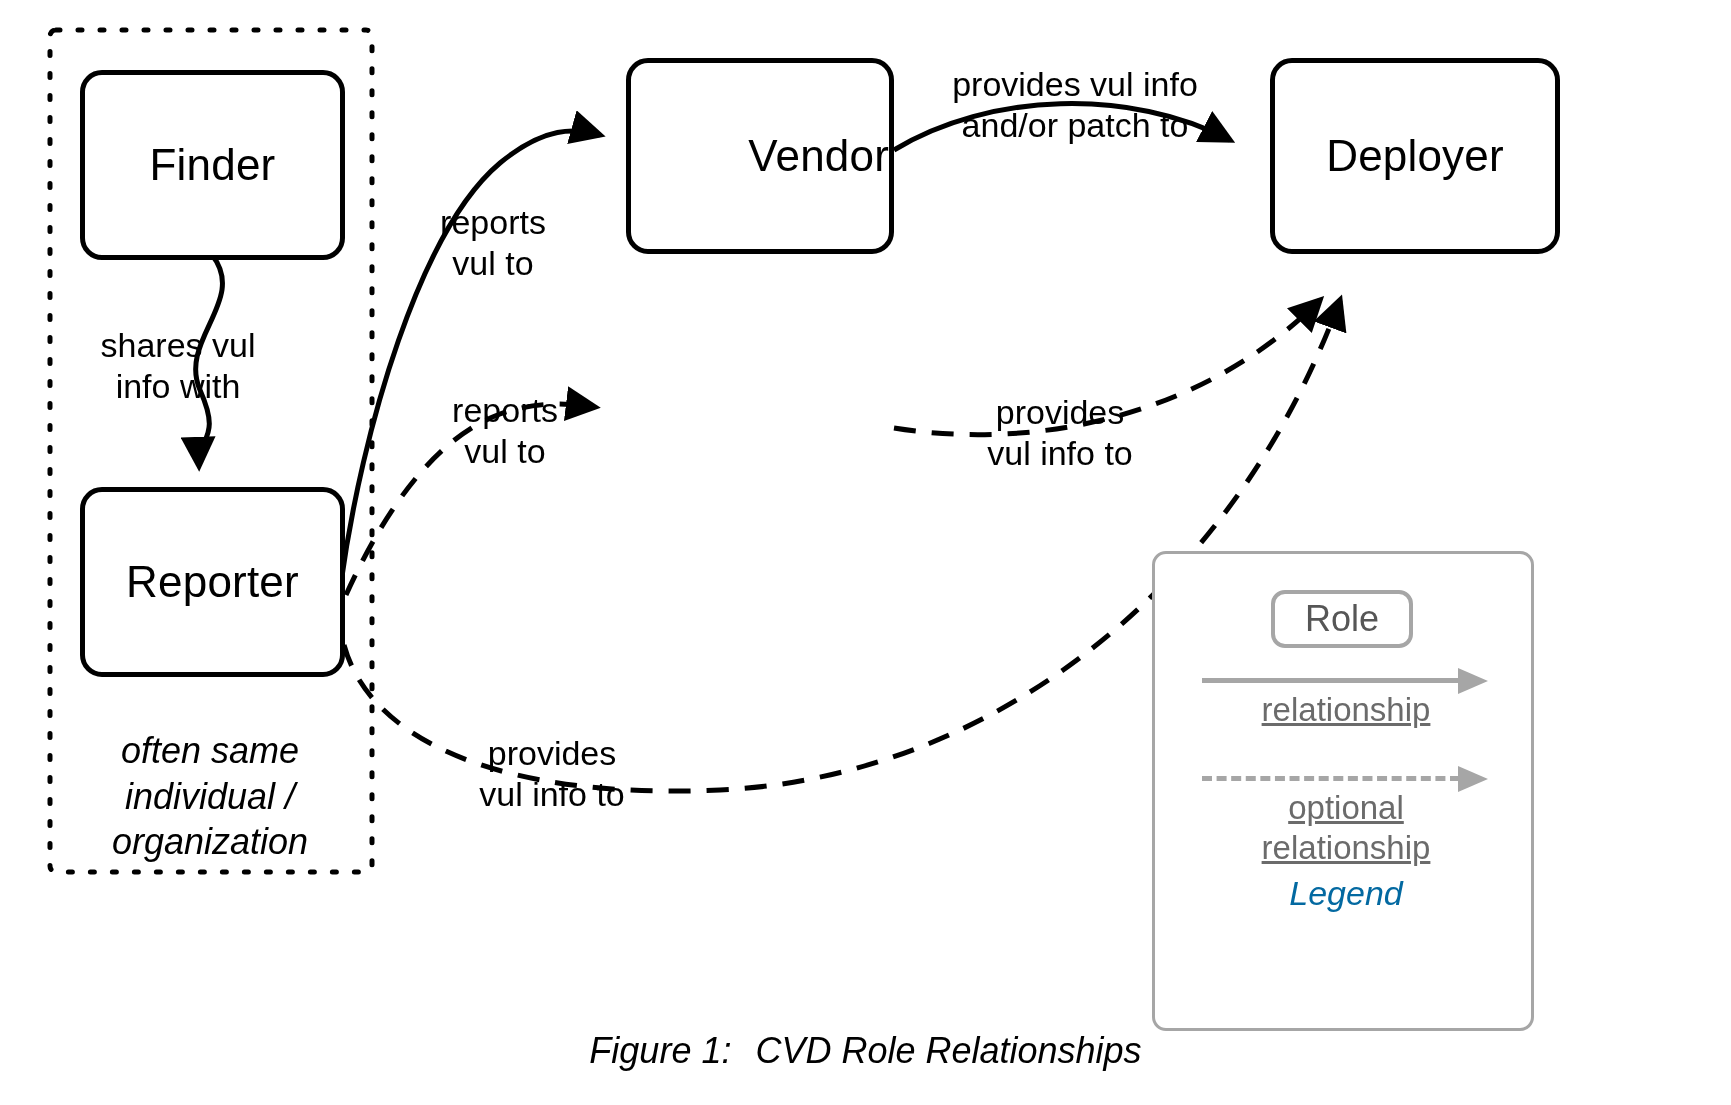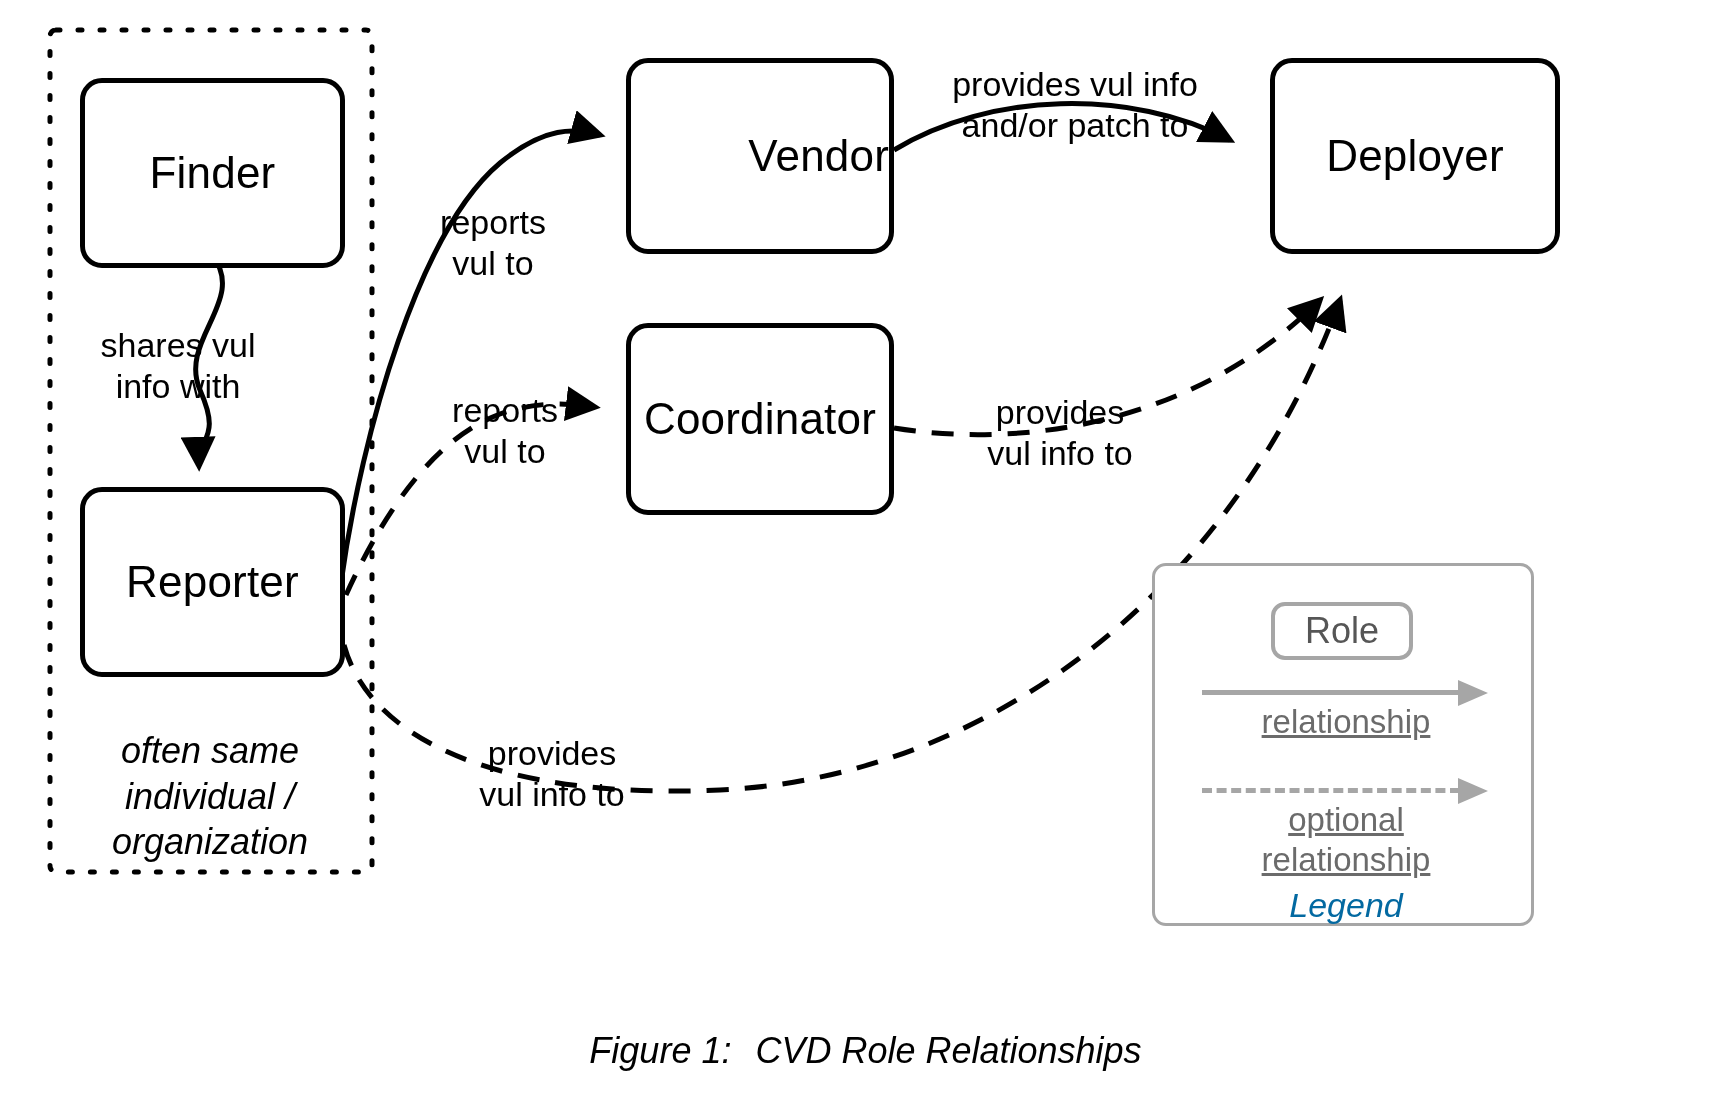--- a/index.html
+++ b/index.html
@@ -40,21 +40,21 @@
     align-items: center;
     justify-content: center;
   }
   .role-box .role-label {
     font-size: 44px;
     line-height: 1.05;
     color: #000000;
     letter-spacing: 0.2px;
     white-space: nowrap;
   }
-  #role-finder   { left: 80px;   top: 78px;  width: 265px; height: 190px; }
+  #role-finder   { left: 80px;   top: 70px;  width: 265px; height: 190px; }
   #role-reporter { left: 80px;   top: 487px; width: 265px; height: 190px; }
   #role-vendor   { left: 626px;  top: 58px;  width: 268px; height: 196px; justify-content: flex-end; }
   #role-coordinator { left: 626px; top: 323px; width: 268px; height: 192px; }
   #role-deployer { left: 1270px; top: 58px;  width: 290px; height: 196px; }
 
   
   .edge-label {
     position: absolute;
     font-size: 34px;
     line-height: 1.22;
@@ -83,26 +83,25 @@
     color: #000000;
     white-space: pre-line;
   }
 
   
   #legend-box {
     position: absolute;
     left: 1152px;
     top: 551px;
     width: 382px;
-    height: 363px;
+    height: 480px;
     box-sizing: border-box;
     border: 3px solid #a6a6a6;
     border-radius: 14px;
     background: #ffffff;
-    margin-top: 12px;
   }
   #legend-role-chip {
     position: absolute;
     left: 116px;
     top: 36px;
     width: 142px;
     height: 58px;
     box-sizing: border-box;
     border: 4px solid #a6a6a6;
     border-radius: 14px;
@@ -218,23 +217,20 @@
   </div>
 
   <div class="role-box" id="role-reporter">
     <span class="role-label">Reporter</span>
   </div>
 
   <div class="role-box" id="role-vendor">
     <span class="role-label">Vendor</span>
   </div>
 
-  <div class="role-box" id="role-coordinator">
-    <span class="role-label">Coordinator</span>
-  </div>
 
   <div class="role-box" id="role-deployer">
     <span class="role-label">Deployer</span>
   </div>
 
   <div class="edge-label" id="label-shares-vul">shares vul
 info with</div>
 
   <div class="edge-label" id="label-reports-vendor">reports
 vul to</div>

